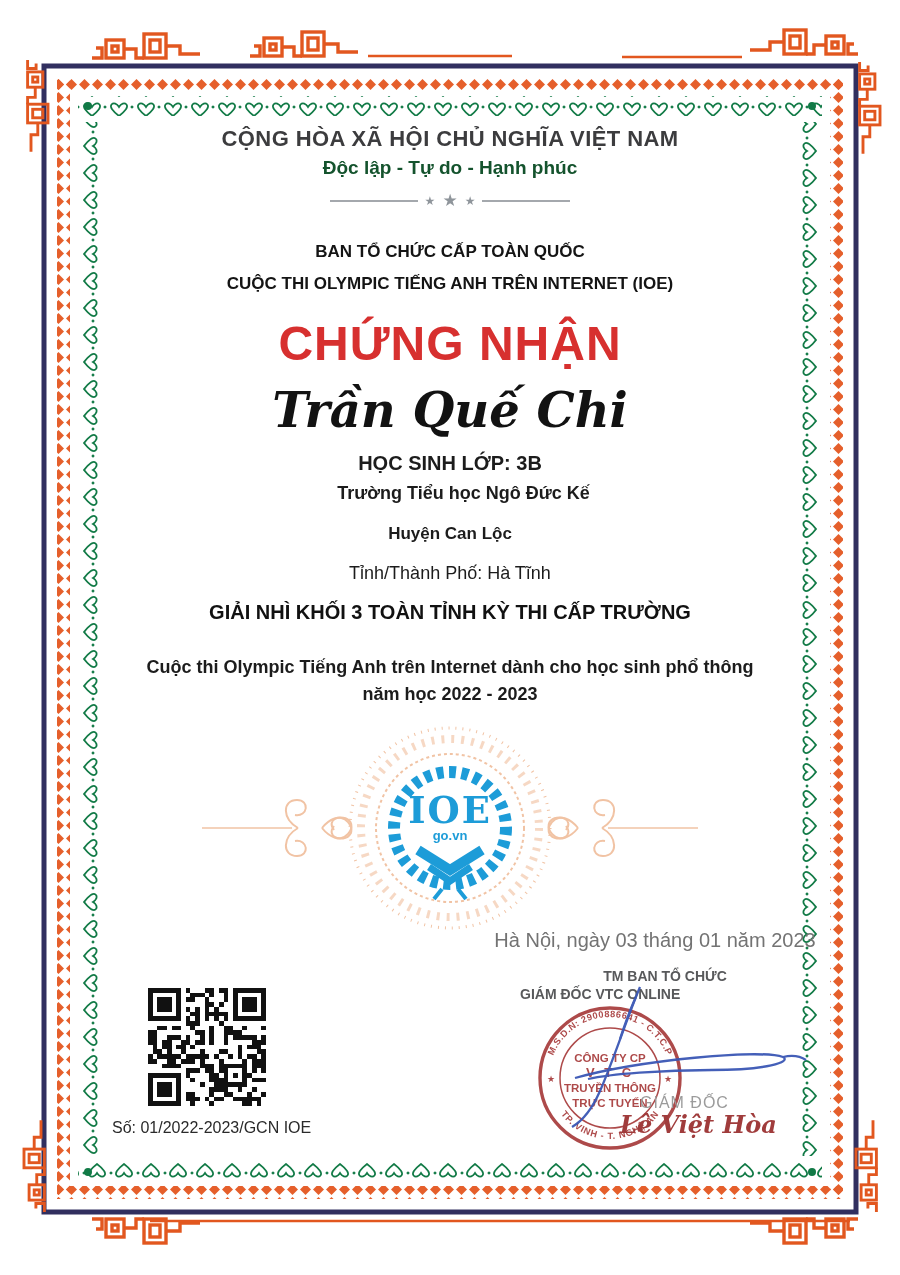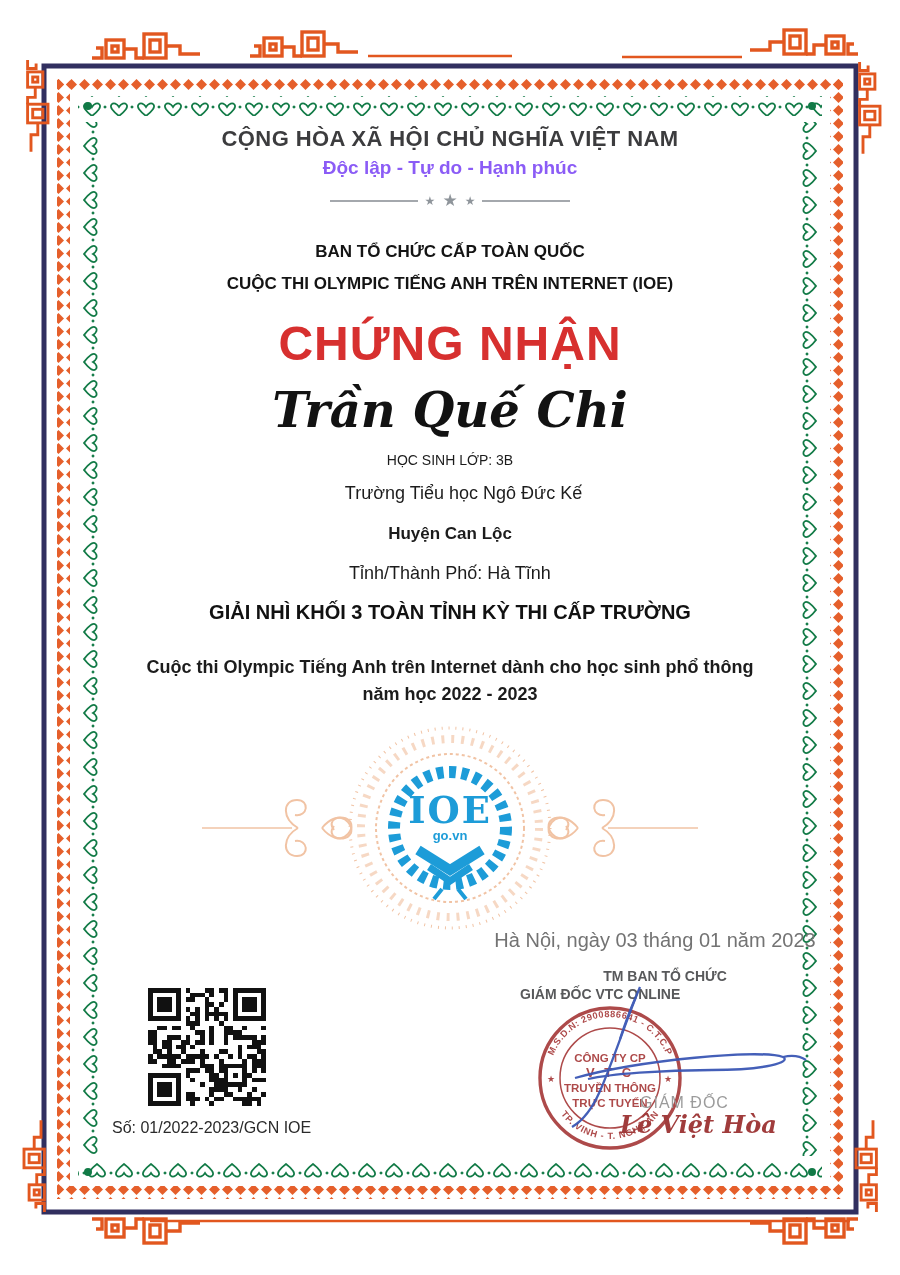--- a/index.html
+++ b/index.html
@@ -3,32 +3,32 @@
 <meta charset="utf-8">
 <style>
   html,body{margin:0;padding:0;}
   body{
     width:900px;height:1275px;background:#ffffff;position:relative;overflow:hidden;
     font-family:"Liberation Sans","DejaVu Sans",sans-serif;color:#1c1c1c;
   }
   .abs{position:absolute;}
   .ctr{left:0;right:0;text-align:center;white-space:nowrap;}
   .national-title{top:126px;font-size:22px;font-weight:700;color:#3c3c3e;letter-spacing:.4px;}
-  .motto{top:157px;font-size:19px;font-weight:600;color:#8b5cf6;}
+  .motto{top:157px;font-size:19px;font-weight:600;color:#14532d;}
   .divider{top:192px;display:flex;align-items:center;justify-content:center;gap:7px;left:0;right:0;}
   .divider .rule{display:inline-block;width:88px;height:2px;background:#a4a8ad;}
   .divider .st{color:#8f959b;font-size:12px;line-height:1;}
   .divider .st.big{font-size:17px;}
   .org1{top:242px;font-size:17px;font-weight:700;color:#141414;}
   .org2{top:274px;font-size:17px;font-weight:700;color:#141414;}
   .cert-title{top:316px;font-size:48px;font-weight:800;color:#d7302f;letter-spacing:1px;}
   .recipient{top:382px;font-size:48px;font-weight:700;font-style:italic;color:#121212;
              font-family:"DejaVu Serif","Liberation Serif",serif;}
-  .class-line{top:452px;font-size:14px;font-weight:400;}
-  .school{top:483px;font-size:18px;font-weight:400;padding-left:27px;}
+  .class-line{top:452px;font-size:20px;font-weight:700;}
+  .school{top:483px;font-size:18px;font-weight:700;padding-left:27px;}
   .district{top:524px;font-size:17px;font-weight:700;}
   .province{top:563px;font-size:18px;font-weight:400;}
   .award{top:601px;font-size:20px;font-weight:700;color:#111;}
   .contest1{top:657px;font-size:18px;font-weight:700;}
   .contest2{top:684px;font-size:18px;font-weight:700;}
   .date-line{top:929px;left:480px;width:350px;text-align:center;font-size:20px;color:#737373;white-space:nowrap;}
   .behalf1{top:968px;left:520px;width:290px;text-align:center;font-size:14px;font-weight:700;color:#58595b;}
   .behalf2{top:986px;left:520px;width:290px;text-align:left;font-size:14px;font-weight:700;color:#58595b;}
   .director-label{top:1094px;left:640px;width:150px;text-align:left;font-size:16px;color:#9b9b9b;letter-spacing:1px;}
   .director-name{top:1110px;left:620px;width:190px;text-align:left;font-size:24px;font-weight:700;font-style:italic;

